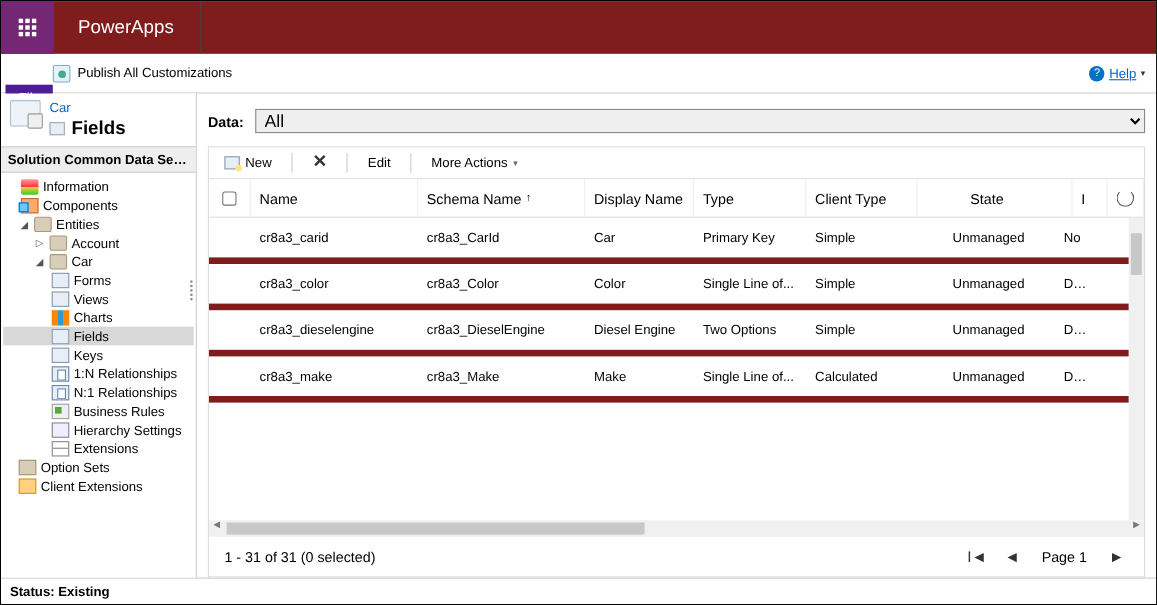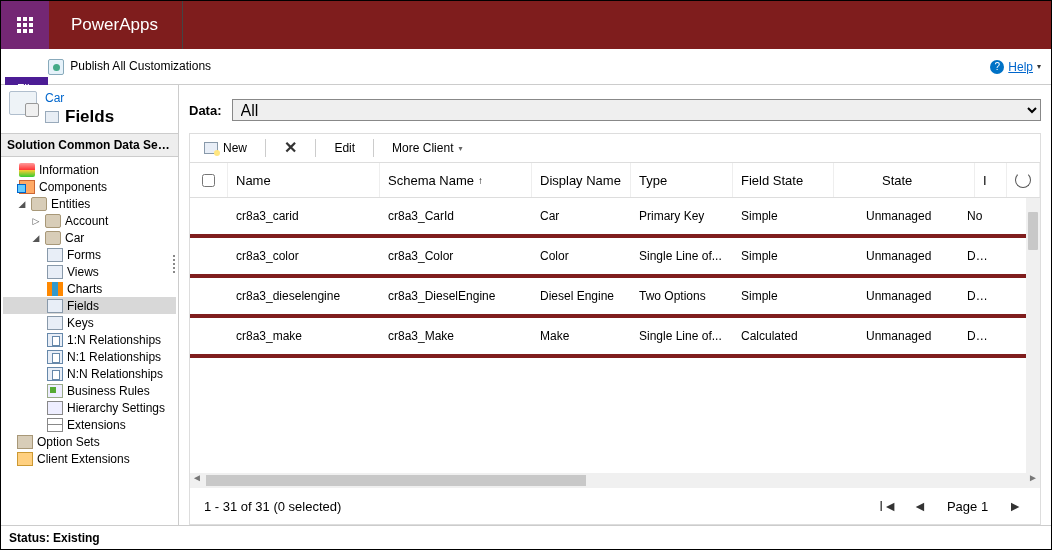--- a/index.html
+++ b/index.html
@@ -93,21 +93,21 @@
 .gh-display { width: 99px; }
 .gh-type { width: 102px; }
 .gh-fieldtype { width: 101px; }
 .gh-state { width: 101px; margin-left: 40px; }
 .gh-cust { width: 32px; overflow: hidden; }
 .gh-refresh { flex: 1; display: flex; justify-content: center; align-items: center; }
 .refresh-icon { width: 16px; height: 16px; border: 1.5px solid #555; border-radius: 50%; border-top-color: transparent; position: relative; }
 .sort-asc { font-size: 10px; }
 
 .grid-body { overflow: hidden; font-size: 12px; position: relative; flex: 1; }
-.grid-row { display: flex; border-bottom: 4px solid #7f1d1d; align-items: flex-end; }
+.grid-row { display: flex; border-bottom: 6px solid #7f1d1d; align-items: flex-end; }
 .gc { padding: 11px 8px; white-space: nowrap; overflow: hidden; text-overflow: ellipsis; }
 .gc-check { width: 38px; }
 .gc-name { width: 152px; }
 .gc-schema { width: 152px; }
 .gc-display { width: 99px; }
 .gc-type { width: 102px; }
 .gc-fieldtype { width: 101px; }
 .gc-state { width: 101px; margin-left: 24px; }
 .gc-cust { width: 32px; }
 .grid-vscroll { position: absolute; right: 0; top: 0; bottom: 0; width: 14px; background: #f0f0f0; }
@@ -224,24 +224,20 @@
       </div>
       <div class="tree-row ind-3">
         <span class="t-icon ic-rel"></span>
         <span>1:N Relationships</span>
       </div>
       <div class="tree-row ind-3">
         <span class="t-icon ic-rel"></span>
         <span>N:1 Relationships</span>
       </div>
       <div class="tree-row ind-3">
-        <span class="t-icon ic-rel"></span>
-        <span>N:N Relationships</span>
-      </div>
-      <div class="tree-row ind-3">
         <span class="t-icon ic-biz"></span>
         <span>Business Rules</span>
       </div>
       <div class="tree-row ind-3">
         <span class="t-icon ic-hier"></span>
         <span>Hierarchy Settings</span>
       </div>
       <div class="tree-row ind-3">
         <span class="t-icon ic-dash"></span>
         <span>Extensions</span>
@@ -281,38 +277,38 @@
       <div class="tb-sep"></div>
       <div class="tb-btn">
         <span class="tb-icon-x">✕</span>
       </div>
       <div class="tb-sep"></div>
       <div class="tb-btn">
         <span>Edit</span>
       </div>
       <div class="tb-sep"></div>
       <div class="tb-btn">
-        <span>More Client</span>
+        <span>More Actions</span>
         <span class="tb-caret">▾</span>
       </div>
     </div>
 
     <div class="grid-wrap">
       <div class="grid-header">
         <div class="gh-cell gh-check">
             <input type="checkbox" style="">
           </div>
         <div class="gh-cell gh-name">Name</div>
         <div class="gh-cell gh-schema">
             <span>Schema Name</span>
             <span class="sort-asc">↑</span>
           </div>
         <div class="gh-cell gh-display">Display Name</div>
         <div class="gh-cell gh-type">Type</div>
-        <div class="gh-cell gh-fieldtype">Field State</div>
+        <div class="gh-cell gh-fieldtype">Client Type</div>
         <div class="gh-cell gh-state">State</div>
         <div class="gh-cell gh-cust">I</div>
         <div class="gh-cell gh-refresh">
             <span class="refresh-icon"></span>
           </div>
       </div>
       <div class="grid-body" id="grid-body">
           <div class="grid-row">
             <div class="gc gc-check"></div>
             <div class="gc gc-name">cr8a3_carid</div>

